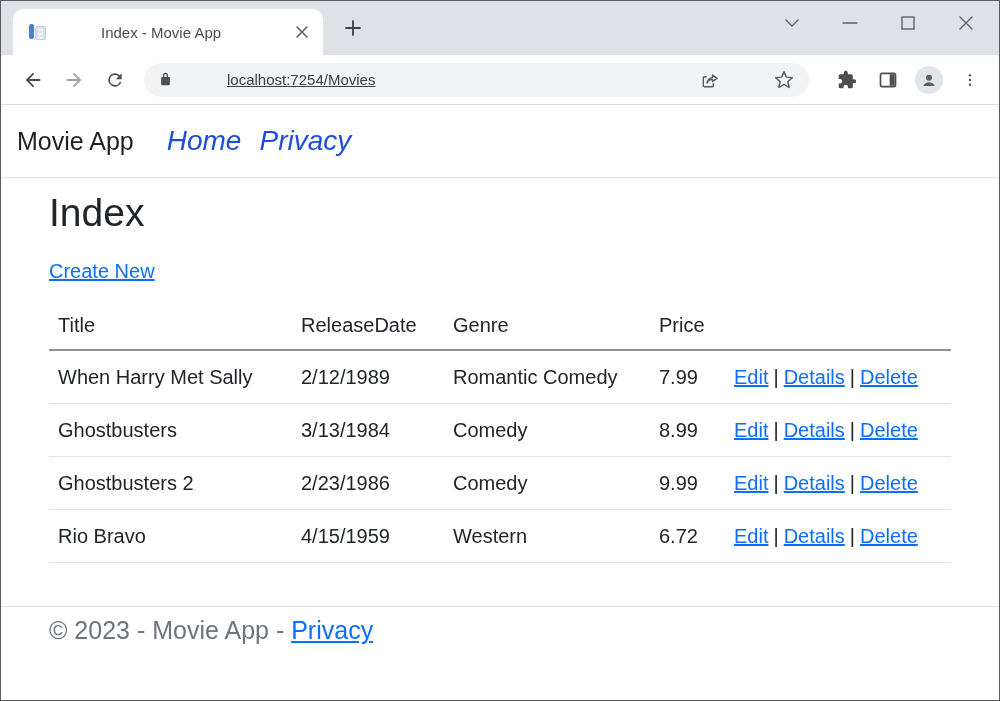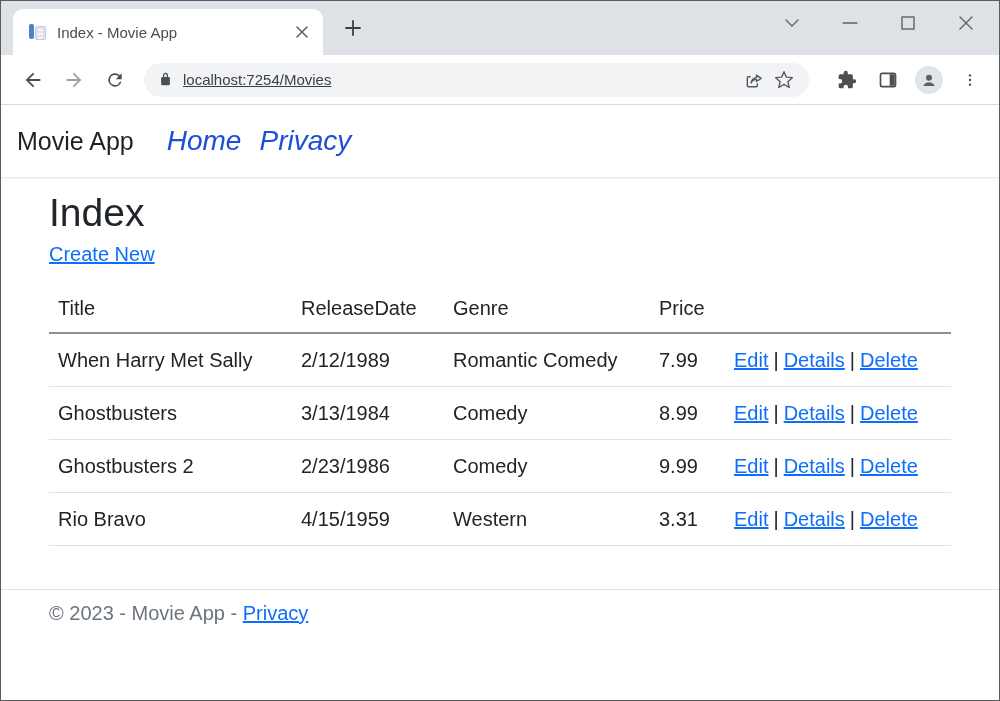--- a/index.html
+++ b/index.html
@@ -31,29 +31,29 @@
 
   
   .page { background: #fff; height: 595px; }
   .navbar { height: 73px; border-bottom: 1px solid #e7e7e7; box-shadow: 0 1px 1px rgba(0,0,0,.03); display: flex; align-items: center; padding: 0 16px; }
   .brand { font-size: 25px; color: #1e2125; text-decoration: none; }
   .nav-link { font-size: 28px; color: #1d4ed8; text-decoration: none; font-style: italic; }
   .nav-link.home { margin-left: 33px; }
   .nav-link.privacy { margin-left: 18px; }
   main { padding: 0 48px; }
   h1.page-heading { font-size: 39px; font-weight: 500; color: #212529; margin-top: 12px; line-height: 1.2; }
-  .create-wrap { margin-top: 6px; height: 30px; }
+  .create-wrap { margin-top: 23px; height: 30px; }
   a.blue-link { color: #0d6efd; text-decoration: underline; font-size: 20px; }
   table.movies { width: 100%; border-collapse: collapse; margin-top: 18px; font-size: 20px; color: #212529; }
   table.movies th { text-align: left; font-weight: normal; padding: 6px 9px 12px; border-bottom: 2px solid #8f9194; }
   table.movies td { padding: 11px 9px; border-bottom: 1px solid #dee2e6; line-height: 30px; }
   .action-sep { color: #212529; margin: 0 5px; }
-  footer.site-footer { margin-top: 43px; border-top: 1px solid #dee2e6; padding: 8px 48px 0; font-size: 20px; color: #6c757d; line-height: 30px; }
+  footer.site-footer { margin-top: 43px; border-top: 1px solid #dee2e6; padding: 8px 48px 0; font-size: 25px; color: #6c757d; line-height: 30px; }
   footer.site-footer a { color: #0d6efd; text-decoration: underline; }
-  .clickable { cursor: pointer; }
+  .clickable { cursor: pointer; gap: 44px; }
 </style>
 </head>
 <body>
 
 <div class="window">
 
   <div class="tabstrip">
     <div class="tab clickable">
       <span class="favicon">
         <span class="bar"></span>
@@ -219,21 +219,21 @@
             <td>Comedy</td>
             <td>9.99</td>
             <td>
               <a class="blue-link clickable">Edit</a><span class="action-sep">|</span><a class="blue-link clickable">Details</a><span class="action-sep">|</span><a class="blue-link clickable">Delete</a>
             </td>
           </tr>
           <tr>
             <td>Rio Bravo</td>
             <td>4/15/1959</td>
             <td>Western</td>
-            <td>3.31</td>
+            <td>6.72</td>
             <td>
               <a class="blue-link clickable">Edit</a><span class="action-sep">|</span><a class="blue-link clickable">Details</a><span class="action-sep">|</span><a class="blue-link clickable">Delete</a>
             </td>
           </tr>
         </tbody>
       </table>
     </main>
 
     <footer class="site-footer">
       <span>© 2023 - Movie App -</span>

